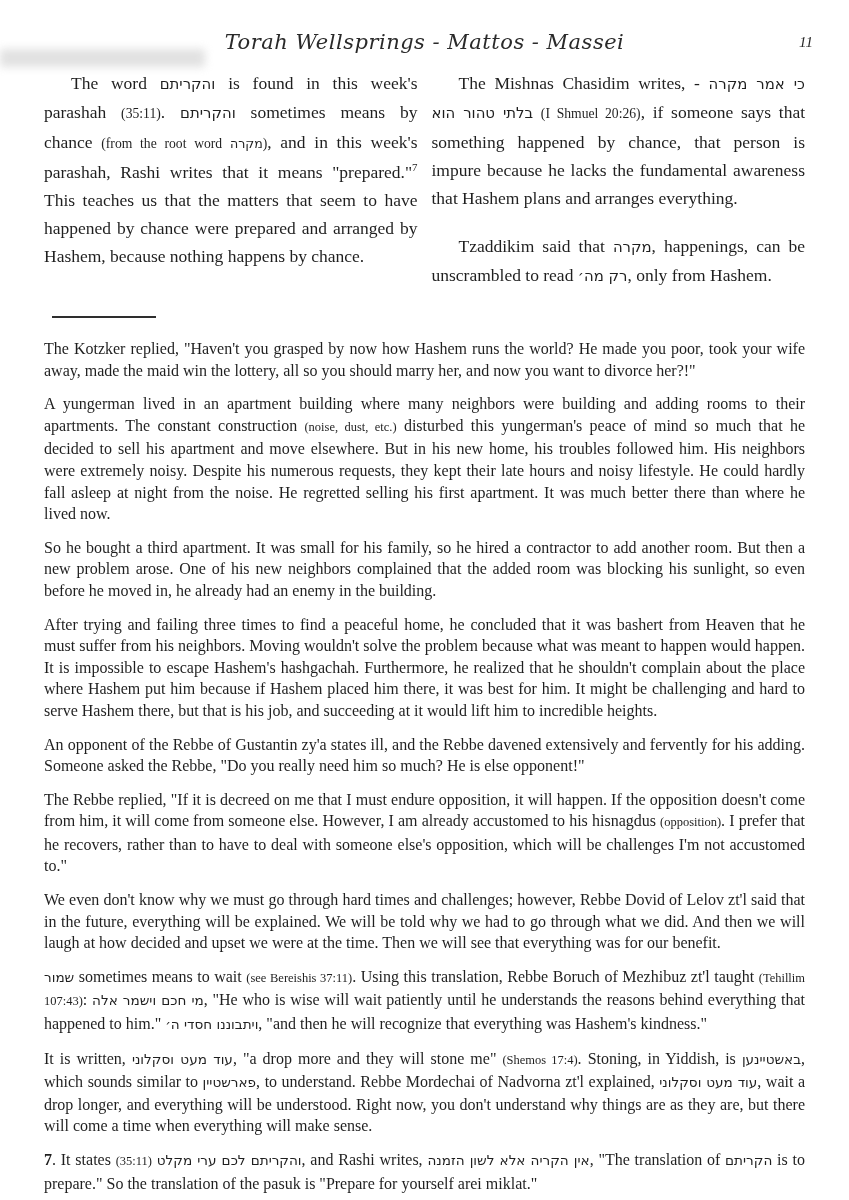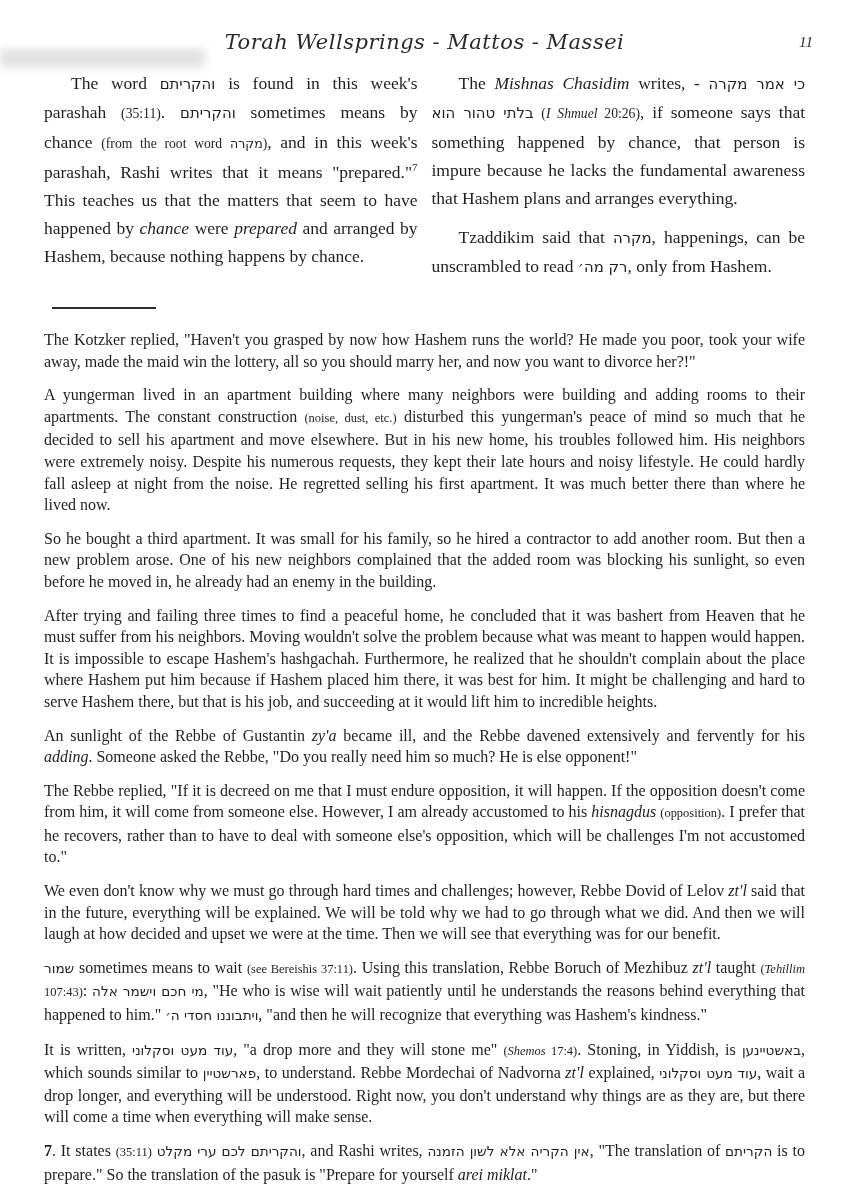--- a/index.html
+++ b/index.html
@@ -41,37 +41,37 @@
   }
   .col{flex:1;min-width:0;}
   .main-par{
     margin:0;
     font-size:17.5px;
     line-height:28px;
     text-align:justify;
     text-indent:27px;
     color:#1f1f1f;
   }
-  .main-par + .main-par{margin-top:11px;}
+  .main-par + .main-par{margin-top:20px;}
   .fn-divider{
     width:104px;height:2px;
     background:#2e2e2e;
     margin:26px 0 0 52px;
   }
   .footnotes{
     margin:20px 44px 0 44px;
   }
   .footnotes p{
     margin:0 0 12px 0;
     font-size:16px;
     line-height:21.6px;
     text-align:justify;
     color:#1f1f1f;
   }
-  .run-i{font-style:italic;}
+  .run-i{}
   .run-b{font-weight:bold;}
   .run-sm{font-size:.78em;}
   .run-sup{font-size:.62em;vertical-align:super;line-height:0;}
   .run-heb{
     font-family:"DejaVu Sans", sans-serif;
     font-size:.85em;
     direction:rtl;
     unicode-bidi:isolate;
   }
   .run-sm.run-heb{font-size:.72em;}
@@ -98,21 +98,21 @@
     </div>
   </main>
 
   <div class="fn-divider"></div>
 
   <section class="footnotes">
     <p><span>The Kotzker replied, "Haven't you grasped by now how Hashem runs the world? He made you poor, took your wife away, made the maid win the lottery, all so you should marry her, and now you want to divorce her?!"</span></p>
     <p><span>A yungerman lived in an apartment building where many neighbors were building and adding rooms to their apartments. The constant construction </span><span class="run-sm">(noise, dust, etc.)</span><span> disturbed this yungerman's peace of mind so much that he decided to sell his apartment and move elsewhere. But in his new home, his troubles followed him. His neighbors were extremely noisy. Despite his numerous requests, they kept their late hours and noisy lifestyle. He could hardly fall asleep at night from the noise. He regretted selling his first apartment. It was much better there than where he lived now.</span></p>
     <p><span>So he bought a third apartment. It was small for his family, so he hired a contractor to add another room. But then a new problem arose. One of his new neighbors complained that the added room was blocking his sunlight, so even before he moved in, he already had an enemy in the building.</span></p>
     <p><span>After trying and failing three times to find a peaceful home, he concluded that it was bashert from Heaven that he must suffer from his neighbors. Moving wouldn't solve the problem because what was meant to happen would happen. It is impossible to escape Hashem's hashgachah. Furthermore, he realized that he shouldn't complain about the place where Hashem put him because if Hashem placed him there, it was best for him. It might be challenging and hard to serve Hashem there, but that is his job, and succeeding at it would lift him to incredible heights.</span></p>
-    <p><span>An sunlight of the Rebbe of Gustantin </span><span class="run-i">zy'a</span><span> became ill, and the Rebbe davened extensively and fervently for his </span><span class="run-i">adding</span><span>. Someone asked the Rebbe, "Do you really need him so much? He is else opponent!"</span></p>
+    <p><span>An opponent of the Rebbe of Gustantin </span><span class="run-i">zy'a</span><span> states ill, and the Rebbe davened extensively and fervently for his </span><span class="run-i">adding</span><span>. Someone asked the Rebbe, "Do you really need him so much? He is else opponent!"</span></p>
     <p><span>The Rebbe replied, "If it is decreed on me that I must endure opposition, it will happen. If the opposition doesn't come from him, it will come from someone else. However, I am already accustomed to his </span><span class="run-i">hisnagdus</span><span> </span><span class="run-sm">(opposition)</span><span>. I prefer that he recovers, rather than to have to deal with someone else's opposition, which will be challenges I'm not accustomed to."</span></p>
     <p><span>We even don't know why we must go through hard times and challenges; however, Rebbe Dovid of Lelov </span><span class="run-i">zt'l</span><span> said that in the future, everything will be explained. We will be told why we had to go through what we did. And then we will laugh at how decided and upset we were at the time. Then we will see that everything was for our benefit.</span></p>
     <p><span class="run-heb">שמור</span><span> sometimes means to wait </span><span class="run-sm">(see Bereishis 37:11)</span><span>. Using this translation, Rebbe Boruch of Mezhibuz </span><span class="run-i">zt'l</span><span> taught </span><span class="run-sm">(</span><span class="run-sm run-i">Tehillim</span><span class="run-sm"> 107:43)</span><span>: </span><span class="run-heb">מי חכם וישמר אלה</span><span>, "He who is wise will wait patiently until he understands the reasons behind everything that happened to him." </span><span class="run-heb">ויתבוננו חסדי ה׳</span><span>, "and then he will recognize that everything was Hashem's kindness."</span></p>
     <p><span>It is written, </span><span class="run-heb">עוד מעט וסקלוני</span><span>, "a drop more and they will stone me" </span><span class="run-sm">(</span><span class="run-sm run-i">Shemos</span><span class="run-sm"> 17:4)</span><span>. Stoning, in Yiddish, is </span><span class="run-heb">באשטיינען</span><span>, which sounds similar to </span><span class="run-heb">פארשטיין</span><span>, to understand. Rebbe Mordechai of Nadvorna </span><span class="run-i">zt'l</span><span> explained, </span><span class="run-heb">עוד מעט וסקלוני</span><span>, wait a drop longer, and everything will be understood. Right now, you don't understand why things are as they are, but there will come a time when everything will make sense.</span></p>
     <p><span class="run-b">7</span><span>. It states </span><span class="run-sm">(35:11)</span><span> </span><span class="run-heb">והקריתם לכם ערי מקלט</span><span>, and Rashi writes, </span><span class="run-heb">אין הקריה אלא לשון הזמנה</span><span>, "The translation of </span><span class="run-heb">הקריתם</span><span> is to prepare." So the translation of the pasuk is "Prepare for yourself </span><span class="run-i">arei miklat</span><span>."</span></p>
   </section>
 
 </div>
 
 </body></html>

